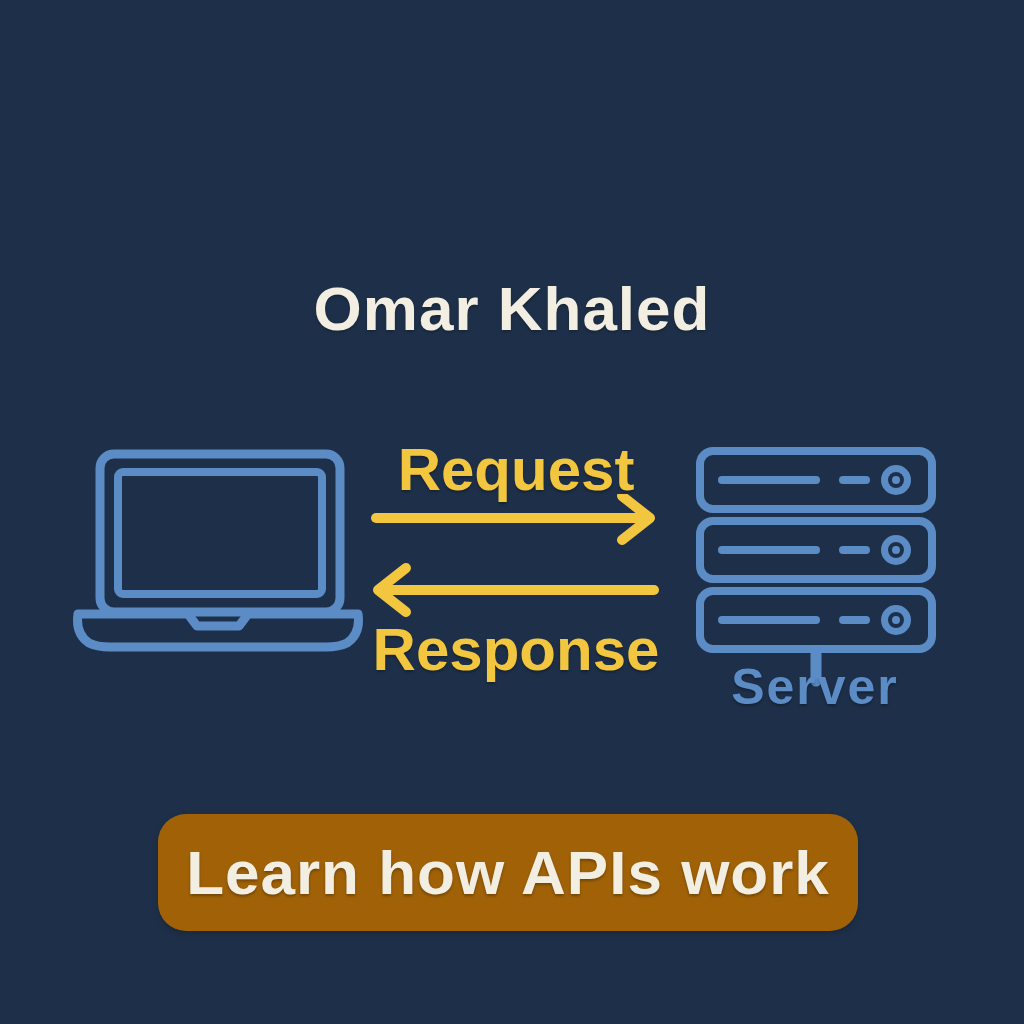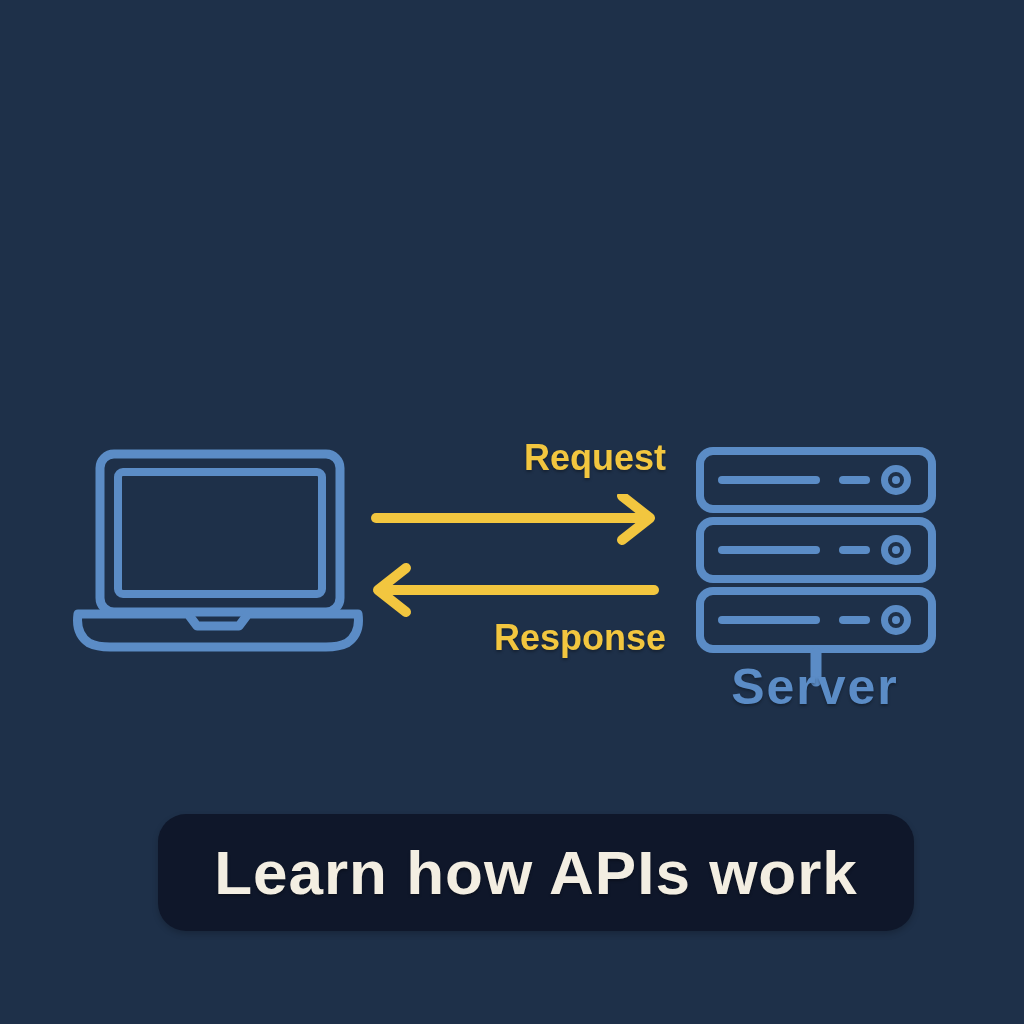--- a/index.html
+++ b/index.html
@@ -33,22 +33,22 @@
     letter-spacing: 1px;
     text-shadow: 0 2px 3px rgba(0,0,0,0.25);
   }
   .icon-svg { position: absolute; display: block; }
   #laptop-svg { left: 56px; top: 444px; }
   #server-svg { left: 690px; top: 447px; }
   #arrows-svg { left: 366px; top: 494px; }
   .flow-label {
     position: absolute;
     left: 366px; width: 300px;
-    text-align: right;
-    font-size: 36px;
+    text-align: center;
+    font-size: 60px;
     line-height: 1;
     font-weight: 700;
     color: #f2c63f;
     text-shadow: 0 2px 3px rgba(0,0,0,0.3);
   }
   #request-label  { top: 440px; }
   #response-label { top: 620px; }
   .node-label {
     position: absolute;
     top: 662px;
@@ -58,22 +58,22 @@
     font-weight: 700;
     color: #5b8cc6;
     letter-spacing: 2px;
     text-shadow: 0 2px 3px rgba(0,0,0,0.3);
   }
   #client-label { left: 60px;  width: 340px; }
   #server-label { left: 690px; width: 250px; text-align: center; }
   .cta-button {
     position: absolute;
     left: 158px; top: 814px;
-    width: 756px; height: 117px;
-    background: #0f172a;
+    width: 700px; height: 117px;
+    background: #a16207;
     border: none;
     border-radius: 28px;
     display: flex;
     align-items: center;
     justify-content: center;
     cursor: pointer;
     box-shadow: 0 3px 6px rgba(0,0,0,0.2);
   }
   .cta-button span {
     font-family: "Liberation Sans", "DejaVu Sans", sans-serif;
@@ -86,20 +86,21 @@
   }
   .stroke-blue   { stroke: #5b8cc6; fill: none; stroke-linecap: round; stroke-linejoin: round; }
   .fill-blue     { fill: #5b8cc6; stroke: none; }
   .stroke-yellow { stroke: #f2c63f; fill: none; stroke-linecap: round; stroke-linejoin: round; }
 </style>
 </head>
 <body>
 
 <div class="canvas">
 
+  <div class="subtitle">Omar Khaled</div>
 
   <svg id="laptop-svg" class="icon-svg" width="320" height="212" viewBox="0 0 320 212">
     <rect class="stroke-blue" x="44" y="10" width="240" height="158" rx="14" stroke-width="9"></rect>
     <rect class="stroke-blue" x="62" y="28" width="204" height="122" rx="5" stroke-width="8"></rect>
     <path class="stroke-blue" stroke-width="9" d="M 22 170 L 132 170 L 141 182 L 183 182 L 192 170 L 302 170
          C 304 184 300 193 291 199 C 285 202 278 203 270 203
          L 54 203 C 46 203 39 202 33 199 C 24 193 20 184 22 170 Z"></path>
   </svg>
 
   <svg id="server-svg" class="icon-svg" width="250" height="240" viewBox="0 0 250 240">

